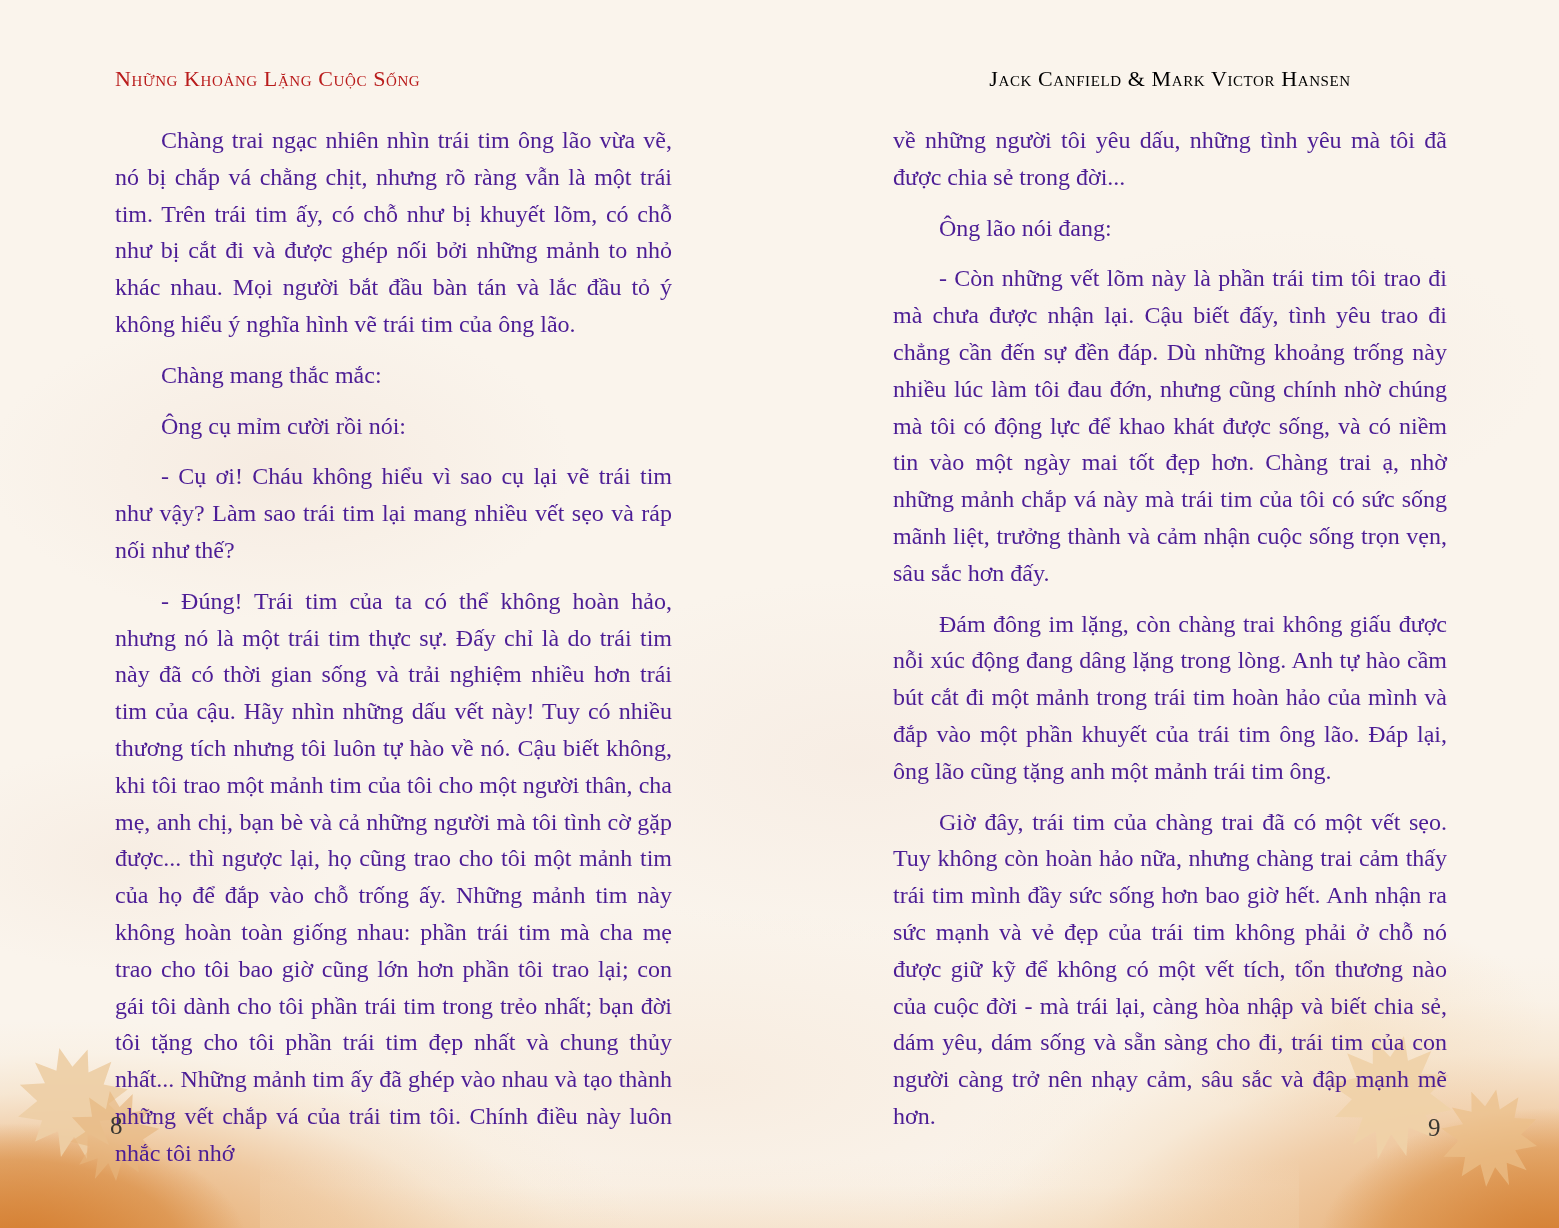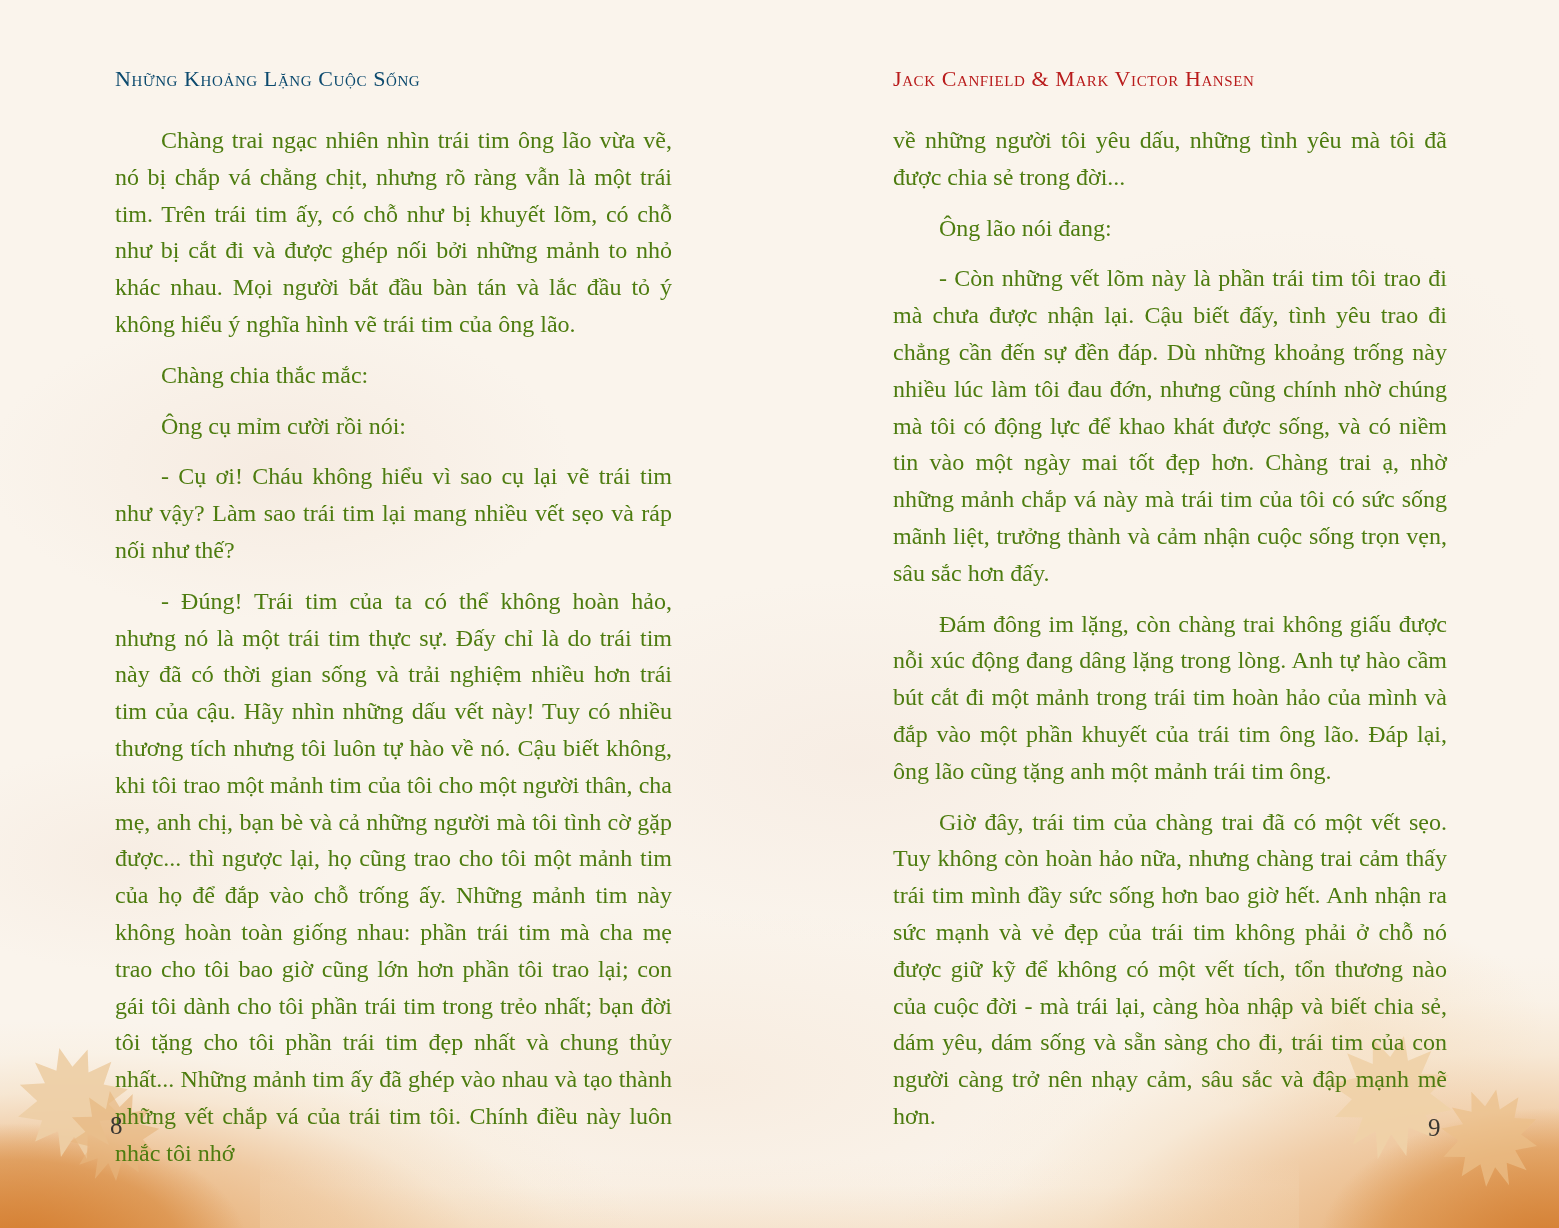--- a/index.html
+++ b/index.html
@@ -47,26 +47,26 @@
   .page-col.left  { left: 115px;  width: 557px; }
   .page-col.right { left: 893px;  width: 554px; }
 
   .running-head {
     position: absolute; top: 66px; width: 100%;
     font-variant: small-caps;
     font-size: 22px;
     letter-spacing: 0.6px;
     white-space: nowrap;
   }
-  .running-head.title  { color: #0c4a6e; text-align: left; }
-  .running-head.author { color: #b91c1c; text-align: left; }
+  .running-head.title  { color: #b91c1c; text-align: left; }
+  .running-head.author { color: #000000; text-align: center; }
 
   .body-text {
     position: absolute; top: 122px; left: 0; right: 0;
-    color: #4d7c0f;
+    color: #4c1d95;
     font-size: 24px;
     line-height: 36.8px;
     text-align: justify;
   }
   .body-text p { margin: 0 0 14px 0; text-indent: 46px; }
   .body-text p.no-indent { text-indent: 0; }
 
   .page-number {
     position: absolute; z-index: 3;
     font-size: 25px; color: #3a3732;
@@ -94,21 +94,21 @@
     <path fill="#f0d2a8" d="M50 2 L57 20 L73 9 L69 28 L90 24 L79 41 L98 50 L79 58 L89 74 L68 70 L71 92 L56 78 L50 99 L44 78 L29 92 L32 70 L11 74 L21 58 L2 50 L21 41 L10 24 L31 28 L27 9 L43 20 Z"></path>
   </svg>
   <svg class="leaf" style="left:1438px; top:1086px; width:104px; height:104px; transform:rotate(-22deg); opacity:0.7;" viewBox="0 0 100 100">
     <path fill="#ecc08a" d="M50 2 L57 20 L73 9 L69 28 L90 24 L79 41 L98 50 L79 58 L89 74 L68 70 L71 92 L56 78 L50 99 L44 78 L29 92 L32 70 L11 74 L21 58 L2 50 L21 41 L10 24 L31 28 L27 9 L43 20 Z"></path>
   </svg>
 
   <div class="page-col left">
     <div class="running-head title">Những Khoảng Lặng Cuộc Sống</div>
     <div class="body-text" id="left-body">
         <p>Chàng trai ngạc nhiên nhìn trái tim ông lão vừa vẽ, nó bị chắp vá chằng chịt, nhưng rõ ràng vẫn là một trái tim. Trên trái tim ấy, có chỗ như bị khuyết lõm, có chỗ như bị cắt đi và được ghép nối bởi những mảnh to nhỏ khác nhau. Mọi người bắt đầu bàn tán và lắc đầu tỏ ý không hiểu ý nghĩa hình vẽ trái tim của ông lão.</p>
-        <p>Chàng chia thắc mắc:</p>
+        <p>Chàng mang thắc mắc:</p>
         <p>Ông cụ mỉm cười rồi nói:</p>
         <p>- Cụ ơi! Cháu không hiểu vì sao cụ lại vẽ trái tim như vậy? Làm sao trái tim lại mang nhiều vết sẹo và ráp nối như thế?</p>
         <p>- Đúng! Trái tim của ta có thể không hoàn hảo, nhưng nó là một trái tim thực sự. Đấy chỉ là do trái tim này đã có thời gian sống và trải nghiệm nhiều hơn trái tim của cậu. Hãy nhìn những dấu vết này! Tuy có nhiều thương tích nhưng tôi luôn tự hào về nó. Cậu biết không, khi tôi trao một mảnh tim của tôi cho một người thân, cha mẹ, anh chị, bạn bè và cả những người mà tôi tình cờ gặp được... thì ngược lại, họ cũng trao cho tôi một mảnh tim của họ để đắp vào chỗ trống ấy. Những mảnh tim này không hoàn toàn giống nhau: phần trái tim mà cha mẹ trao cho tôi bao giờ cũng lớn hơn phần tôi trao lại; con gái tôi dành cho tôi phần trái tim trong trẻo nhất; bạn đời tôi tặng cho tôi phần trái tim đẹp nhất và chung thủy nhất... Những mảnh tim ấy đã ghép vào nhau và tạo thành những vết chắp vá của trái tim tôi. Chính điều này luôn nhắc tôi nhớ</p>
       </div>
   </div>
   <div class="page-number left">8</div>
 
   <div class="page-col right">
     <div class="running-head author">Jack Canfield &amp; Mark Victor Hansen</div>
     <div class="body-text" id="right-body">

